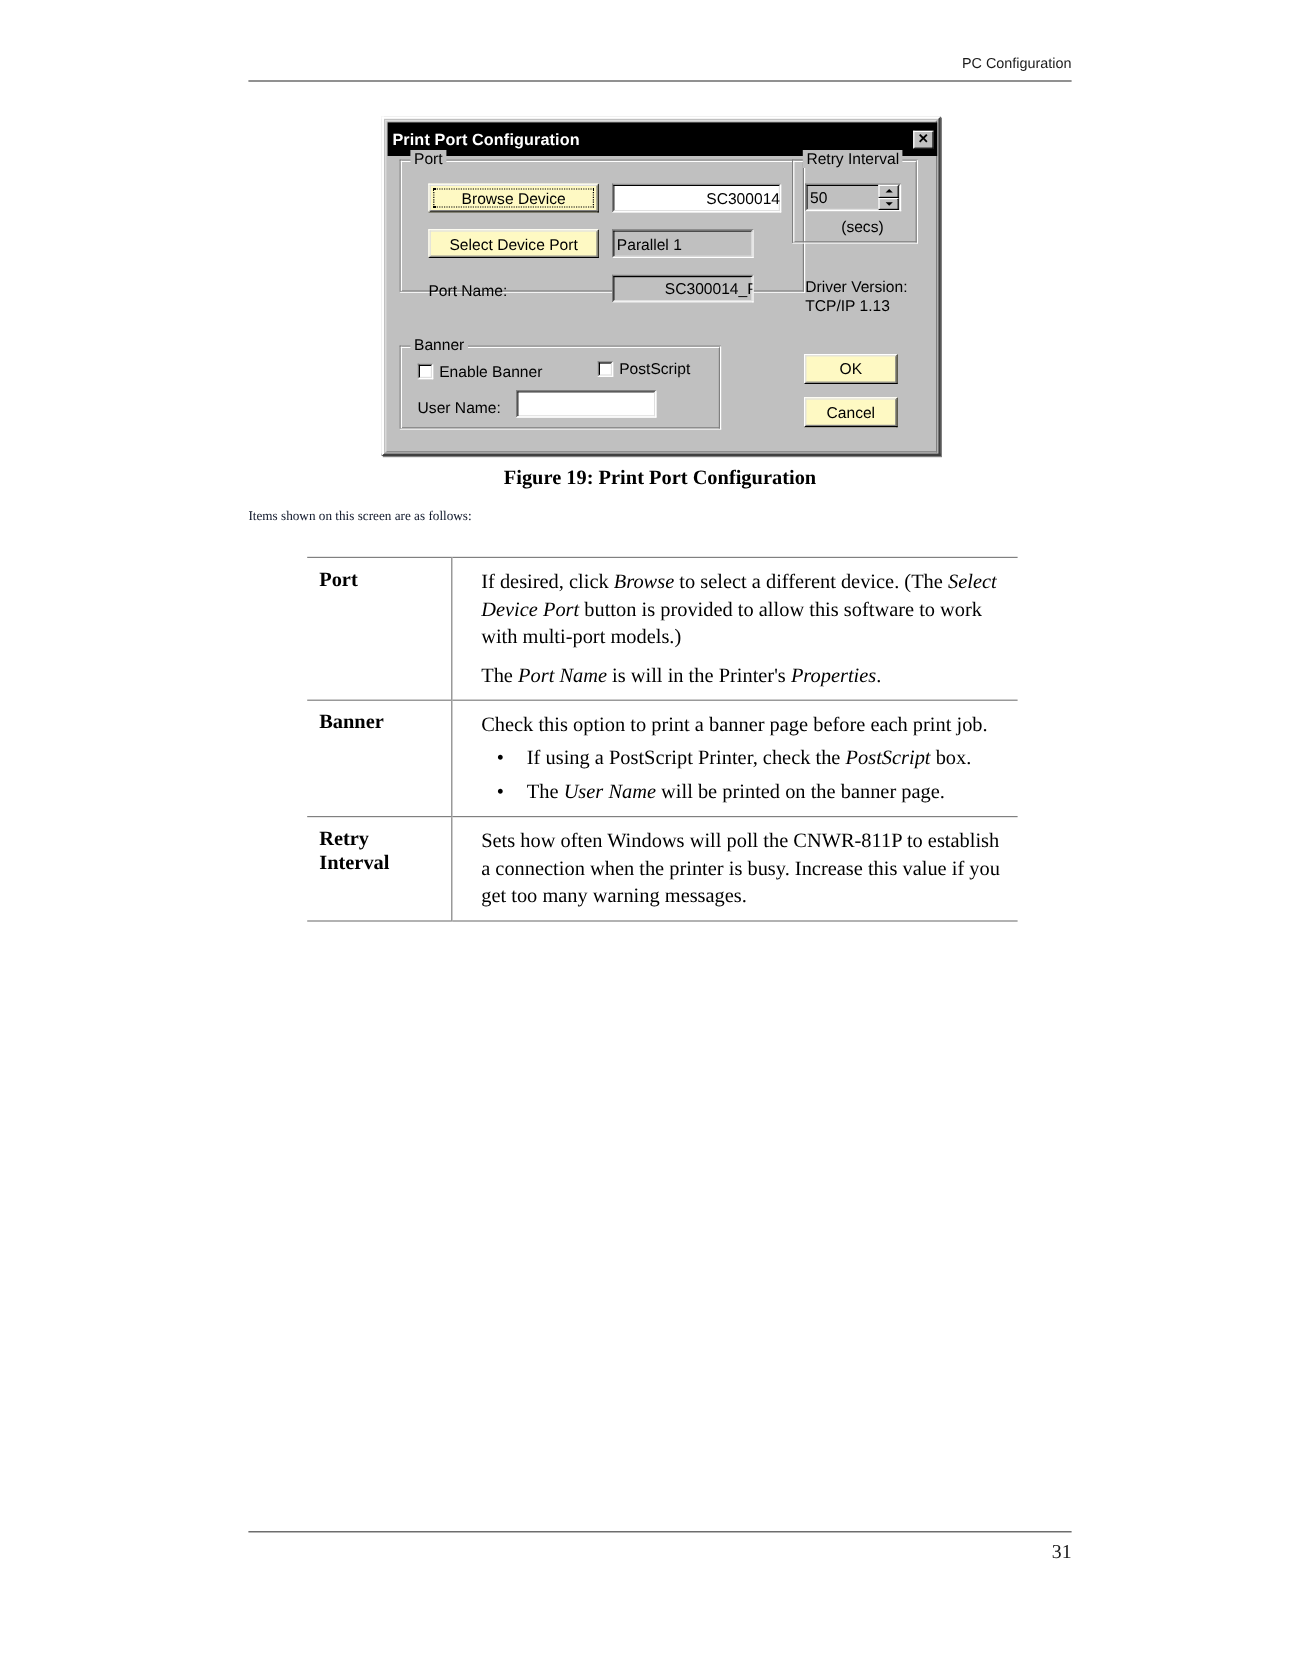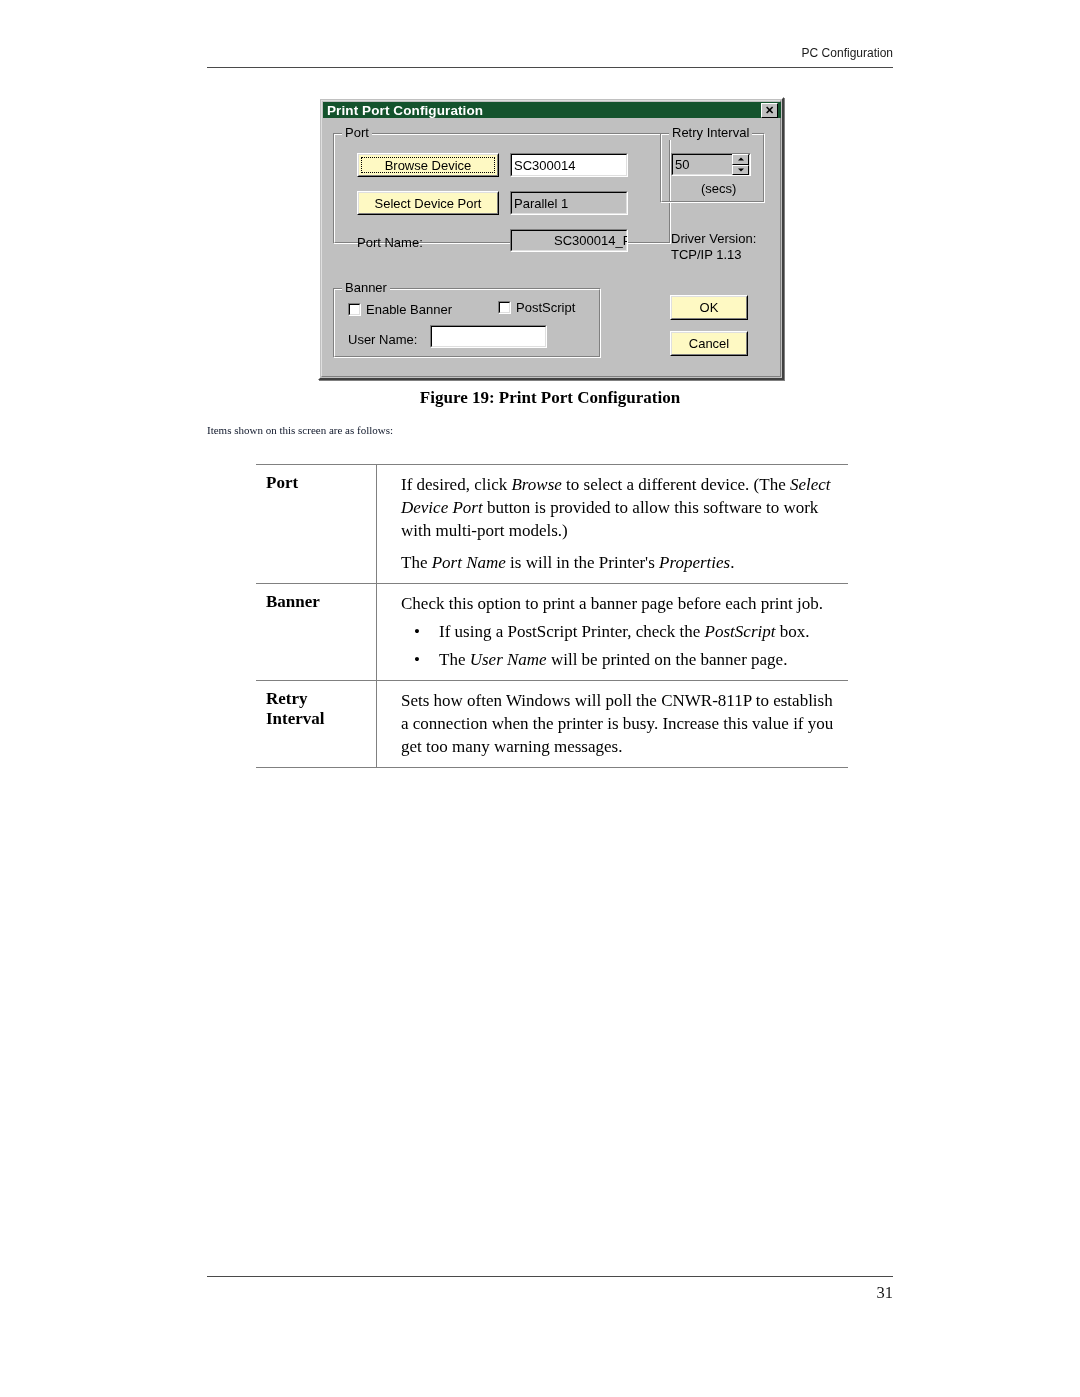--- a/index.html
+++ b/index.html
@@ -76,22 +76,22 @@
     border-left: 1px solid #dfdfdf;
     border-right: 1px solid #808080;
     border-bottom: 1px solid #808080;
     box-sizing: border-box;
   }
   .titlebar {
     position: absolute;
     left: 3px;
     top: 3px;
     width: 458px;
-    height: 16px;
-    background: #14532d;
+    height: 28px;
+    background: #000000;
     display: flex;
     align-items: center;
     justify-content: space-between;
   }
   .titlebar-text {
     color: #ffffff;
     font-size: 13.5px;
     font-weight: bold;
     padding-left: 4px;
     letter-spacing: 0.1px;
@@ -371,21 +371,21 @@
     <div class="gb-inner"></div>
     <span class="gb-label">Port</span>
   </div>
 
   <div class="win-btn focused" style="left:37px; top:54px; width:142px; height:24px;">
     <div class="btn-bevel"></div>
     <div class="btn-focus"></div>
     <span class="btn-text">Browse Device</span>
   </div>
 
-  <div class="win-field" style="left:190px; top:54px; width:118px; height:24px;">
+  <div class="win-field" style="left:190px; top:54px; width:141px; height:24px;justify-content:flex-end;">
     <div class="fld-inner"></div>
     <span class="fld-text">SC300014</span>
   </div>
 
   <div class="win-btn" style="left:37px; top:92px; width:142px; height:24px;">
     <div class="btn-bevel"></div>
     <span class="btn-text">Select Device Port</span>
   </div>
 
   <div class="win-field readonly" style="left:190px; top:92px; width:118px; height:24px;">

